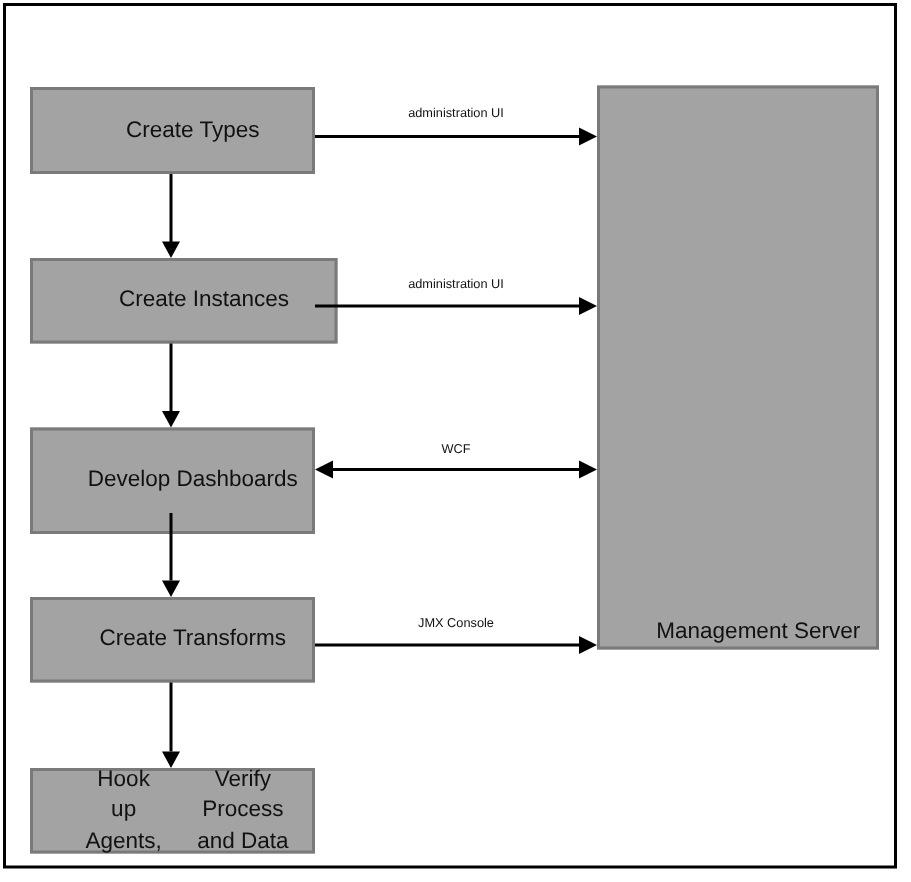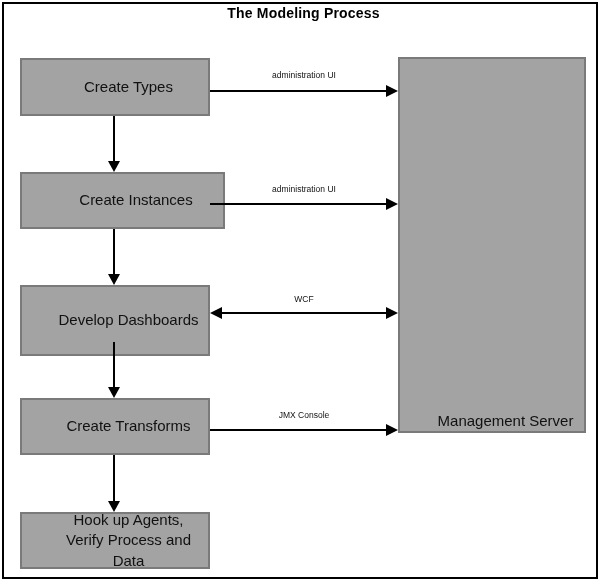--- a/index.html
+++ b/index.html
@@ -101,39 +101,38 @@
     transform: translateX(-50%);
   }
 </style>
 </head>
 <body>
 
 <div id="canvas">
 
   <div class="outer-frame"></div>
 
-  <div class="diagram-title">The Modeling Process</div>
 
   <div class="node-box" style="left:20px; top:58px; width:190px; height:58px;">
     <span class="node-label">Create Types</span>
   </div>
 
   <div class="node-box" style="left:20px; top:172px; width:205px; height:57px;">
     <span class="node-label">Create Instances</span>
   </div>
 
   <div class="node-box" style="left:20px; top:285px; width:190px; height:71px;">
     <span class="node-label">Develop Dashboards</span>
   </div>
 
   <div class="node-box" style="left:20px; top:398px; width:190px; height:57px;">
     <span class="node-label">Create Transforms</span>
   </div>
 
-  <div class="node-box" style="left:20px; top:512px; width:190px; height:57px; flex-direction:column;">
+  <div class="node-box" style="left:20px; top:512px; width:190px; height:57px; justify-content:space-between;">
     <span class="node-label">Hook up Agents,</span>
     <span class="node-label">Verify Process and Data</span>
   </div>
 
   <div class="node-box" style="left:398px; top:57px; width:188px; height:376px;align-items:flex-end;">
     <span class="node-label">Management Server</span>
   </div>
 
   <div class="vline" style="left:113px; top:116px; height:46px;"></div>
   <div class="arrow-down" style="left:108px; top:161px;"></div>

